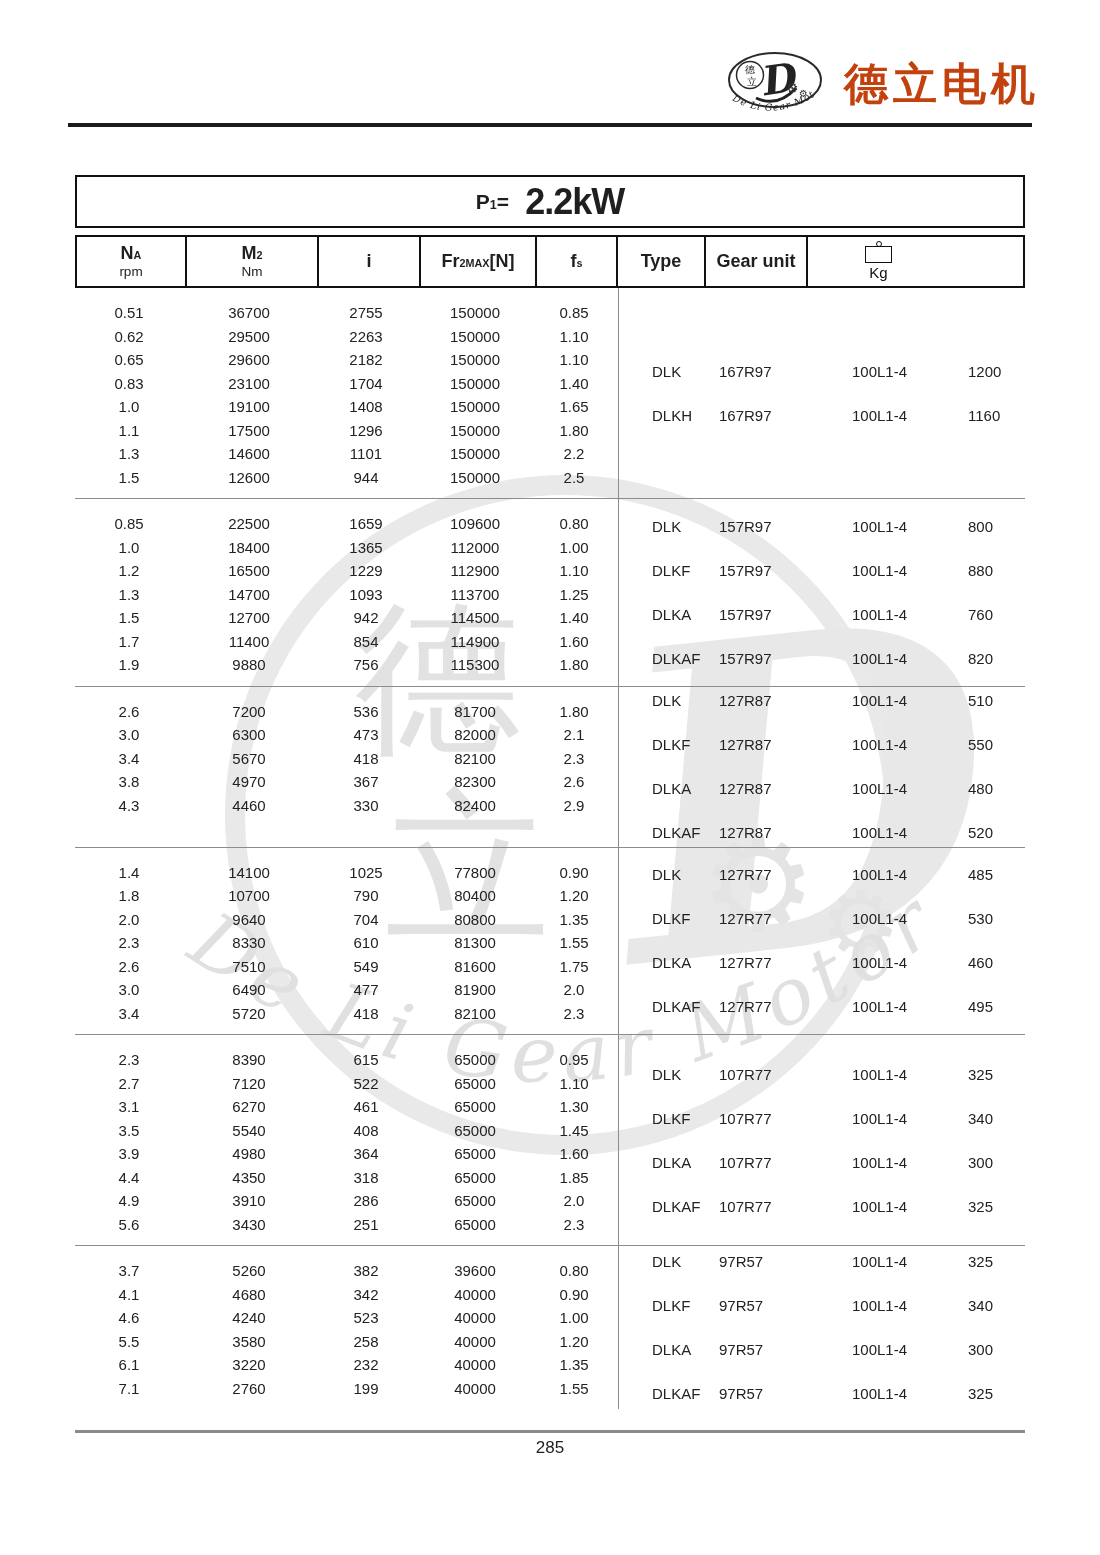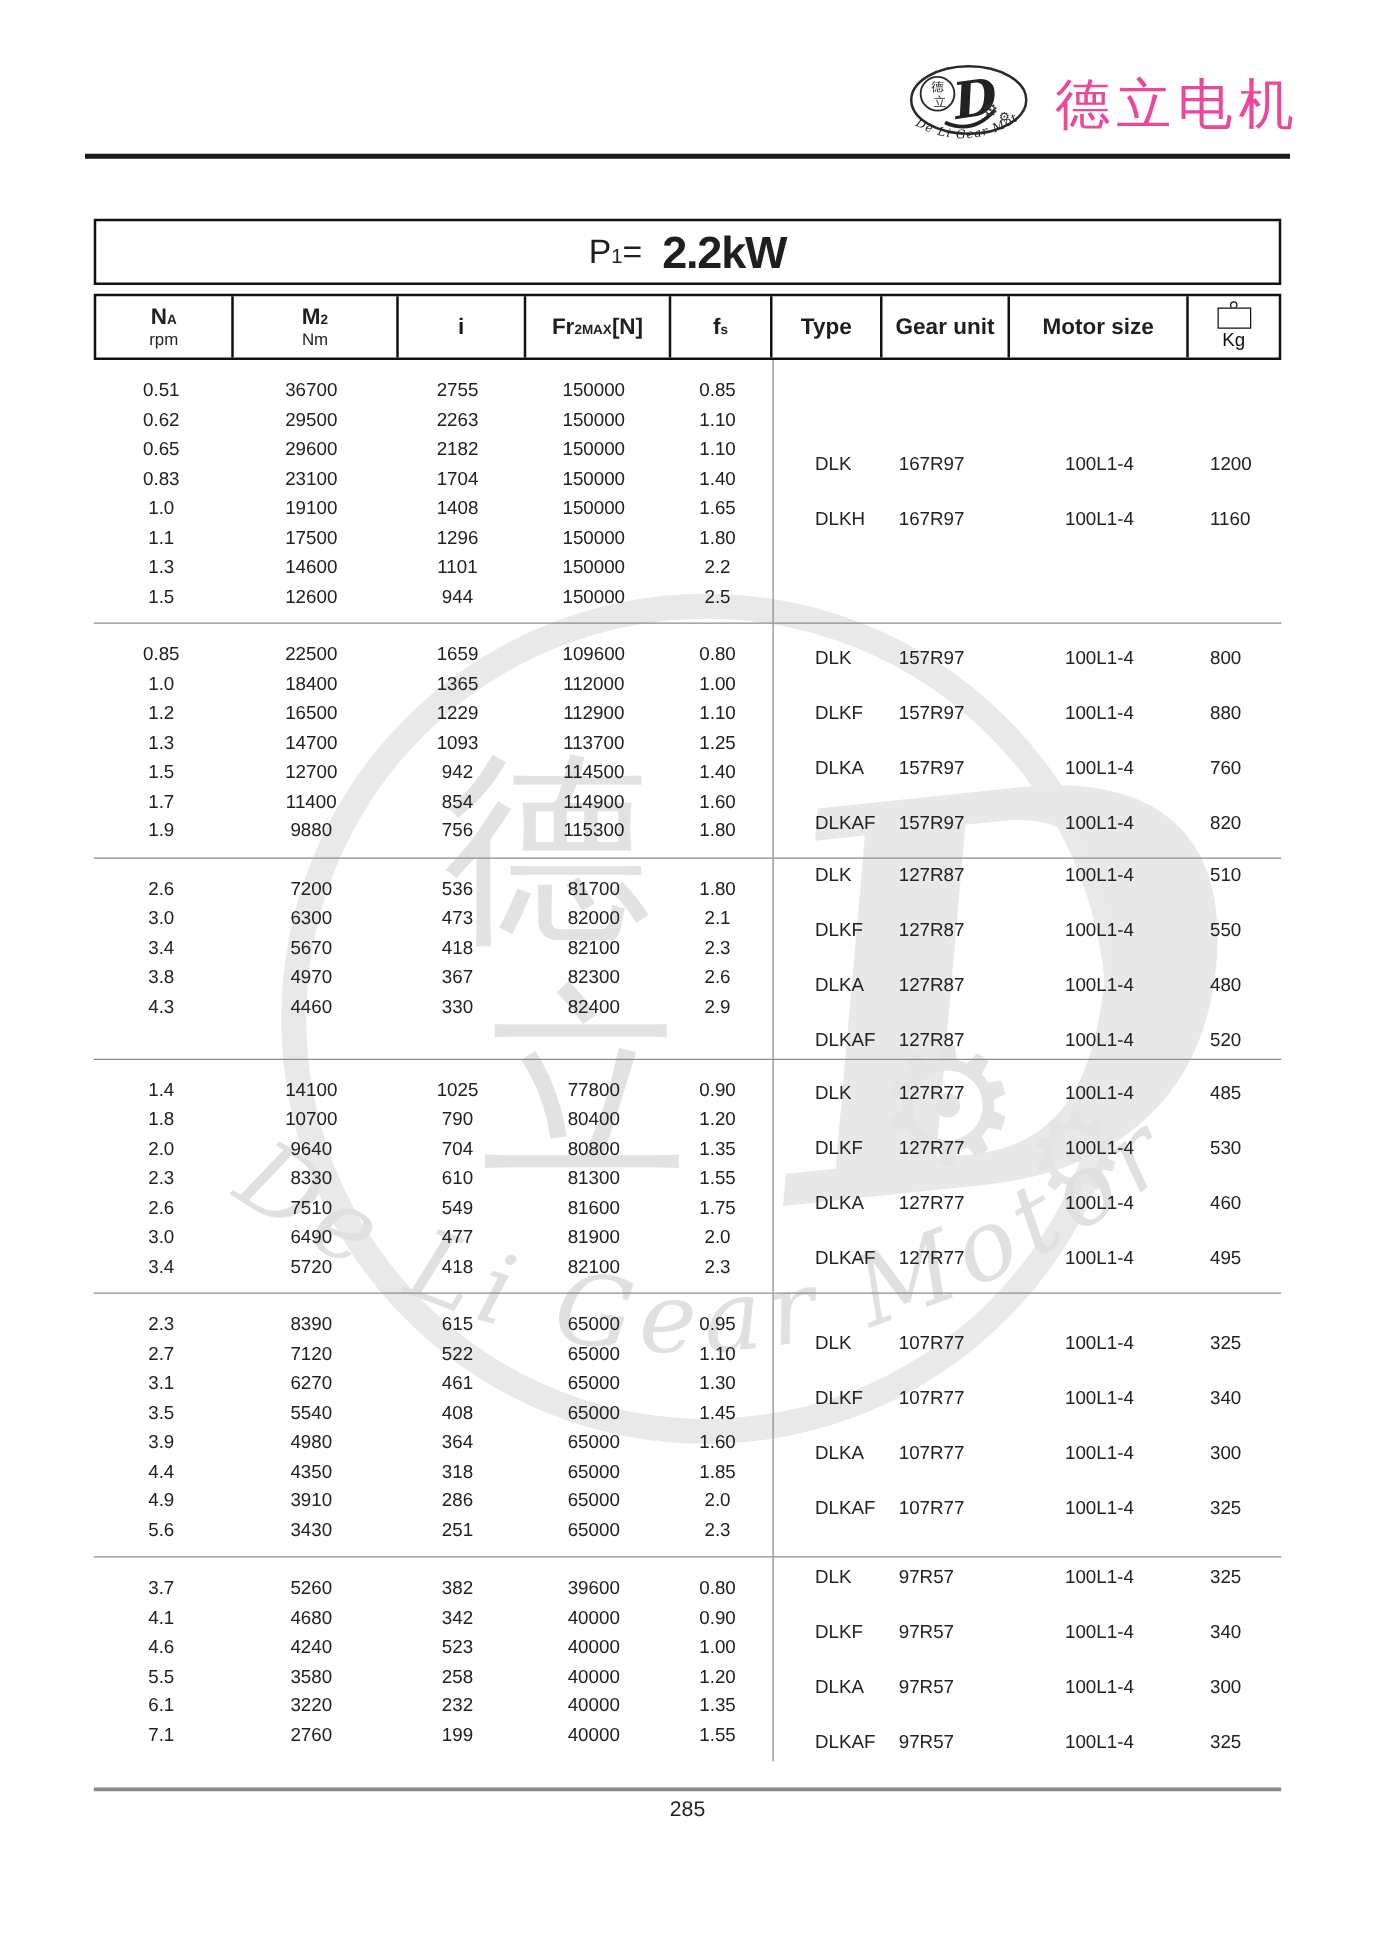--- a/index.html
+++ b/index.html
@@ -8,27 +8,27 @@
   .page { position:relative; width:1100px; height:1555px; background:#fff; overflow:hidden; }
 
   
   .watermark { position:absolute; inset:0; z-index:0; pointer-events:none; }
 
   .content { position:relative; z-index:1; }
 
   
   .hdr { position:relative; height:123px; }
   .brand { position:absolute; top:46px; right:60px; display:flex; align-items:center; gap:16px; }
-  .brand-cjk { font-family:"DejaVu Serif",serif; font-weight:normal; font-size:44px; letter-spacing:5px; color:#ec4899; line-height:1; white-space:nowrap; }
+  .brand-cjk { font-family:"DejaVu Serif",serif; font-weight:bold; font-size:44px; letter-spacing:5px; color:#c2410c; line-height:1; white-space:nowrap; }
   .top-rule { margin:0 68px; height:4px; background:#1b1b1b; }
 
   
   .title-box { margin:48px 75px 0; height:53px; border:2px solid #111;
                display:flex; align-items:center; justify-content:center; }
-  .tp { font-weight:normal; font-size:27px; letter-spacing:0; }
+  .tp { font-weight:bold; font-size:21px; letter-spacing:0; }
   .tp sub { font-size:60%; vertical-align:baseline; }
   .tpower { font-weight:bold; font-size:36px; letter-spacing:-1px; margin-left:16px; }
 
   
   .col-header { margin:7px 75px 0; height:53px; border:2px solid #111; display:grid;
                 grid-template-columns:108px 132px 102px 116px 81px 88px 102px 143px auto; }
   .hcell { border-left:2px solid #111; display:flex; flex-direction:column; align-items:center; justify-content:center; line-height:1.15; }
   .hcell:first-child { border-left:none; }
   .hmain { font-weight:bold; font-size:18px; }
   .hmain sub { font-size:60%; vertical-align:baseline; font-weight:bold; }
@@ -122,23 +122,20 @@
       </div>
       <div class="hcell">
         <div class="hmain"><span>f</span><sub>s</sub></div>
       </div>
       <div class="hcell">
         <div class="hmain">Type</div>
       </div>
       <div class="hcell">
         <div class="hmain">Gear unit</div>
       </div>
-      <div class="hcell">
-        <div class="hmain">Motor size</div>
-      </div>
       <div class="hcell kgcell">
         <div class="wicon">
           <div class="wknob"></div>
           <div class="wbody"></div>
         </div>
         <div class="kglabel">Kg</div>
       </div>
     </div>
 
     <div class="blocks" id="blocks">

